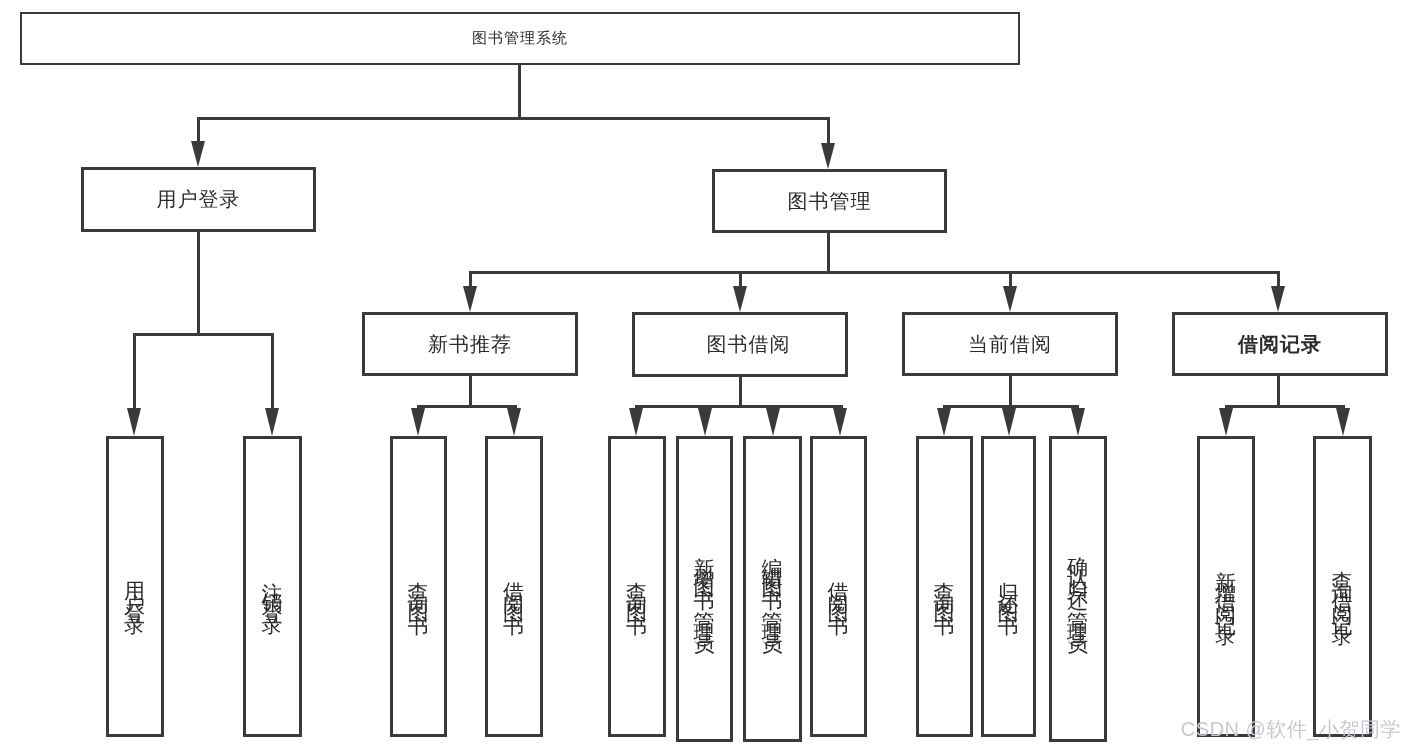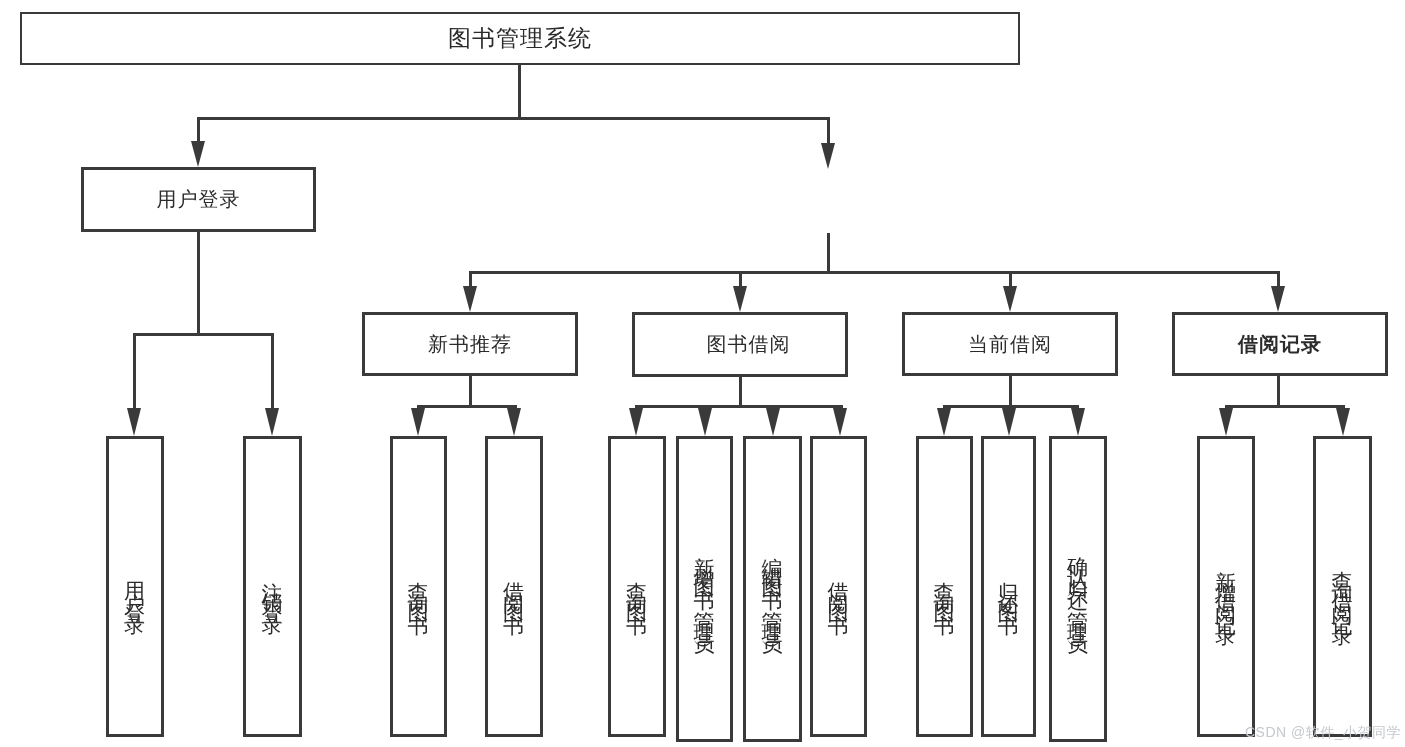--- a/index.html
+++ b/index.html
@@ -21,21 +21,21 @@
     position:absolute;
     background:#fff;
     border:3px solid var(--line);
     box-sizing:border-box;
     display:flex;align-items:center;justify-content:center;
     color:var(--text);
     font-size:20px;
     letter-spacing:1px;
     z-index:2;
   }
-  .root-box{border-width:2px;font-size:23px;text-align:center;}
+  .root-box{border-width:2px;font-size:15px;text-align:center;}
   .vbox{
     position:absolute;
     background:#fff;
     border:3px solid var(--line);
     box-sizing:border-box;
     display:flex;align-items:center;justify-content:center;
     color:var(--text);
     z-index:2;
   }
   .vbox span{
@@ -54,45 +54,47 @@
     width:0;height:0;
     border-left:7px solid transparent;
     border-right:7px solid transparent;
     border-top:28px solid var(--line);
     z-index:1;
   }
   .arrow.short{border-top-width:26px;}
   .watermark{
     position:absolute;
     right:4px;top:716px;
-    font-size:14px;
+    font-size:20px;
     color:var(--wm);
     z-index:3;
     letter-spacing:0.5px;
-    margin-top:8px;
   }
 </style>
 </head>
 <body>
 
 <div class="stage">
 
   <div class="box root-box" style="left:20px;top:12px;width:1000px;height:53px;">
     <span>图书管理系统</span>
   </div>
 
   <div class="vline" style="left:518px;top:65px;height:54px;"></div>
   <div class="hline" style="left:197px;top:117px;width:633px;"></div>
   <div class="vline" style="left:197px;top:117px;height:26px;"></div>
   <div class="arrow short" style="left:191px;top:141px;"></div>
   <div class="vline" style="left:827px;top:117px;height:26px;"></div>
   <div class="arrow short" style="left:821px;top:143px;"></div>
 
   <div class="box" style="left:81px;top:167px;width:235px;height:65px;">
     <span>用户登录</span>
+  </div>
+  <div class="box" style="left:712px;top:169px;width:235px;height:64px;">
+    <span>图书管理</span>
   </div>
 
   <div class="vline" style="left:197px;top:232px;height:104px;"></div>
   <div class="hline" style="left:133px;top:333px;width:141px;"></div>
   <div class="vline" style="left:133px;top:333px;height:78px;"></div>
   <div class="arrow" style="left:127px;top:408px;"></div>
   <div class="vline" style="left:271px;top:333px;height:78px;"></div>
   <div class="arrow" style="left:265px;top:408px;"></div>
 
   <div class="vline" style="left:827px;top:233px;height:41px;"></div>

